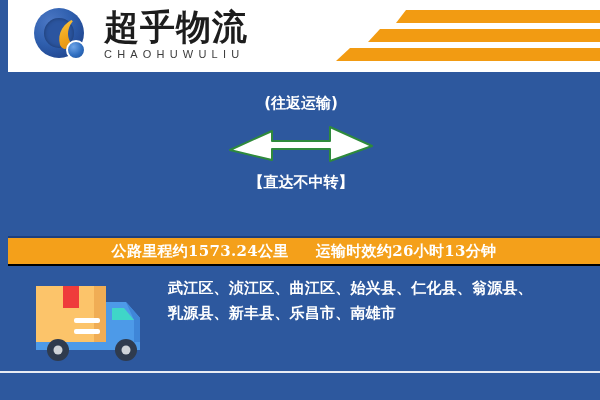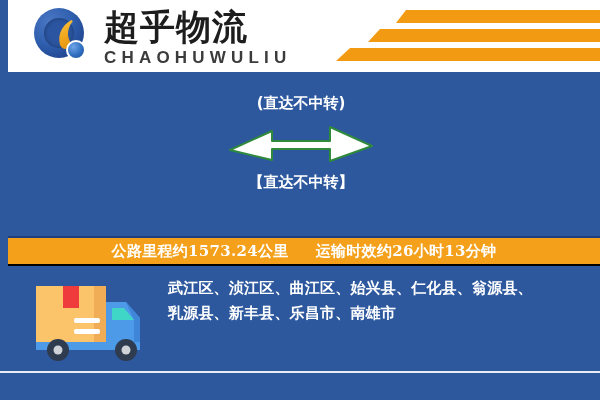--- a/index.html
+++ b/index.html
@@ -89,22 +89,22 @@
     font-size: 35px;
     font-weight: bold;
     line-height: 38px;
     color: #1d1d1d;
     letter-spacing: 1px;
     white-space: nowrap;
   }
   .brand-en {
     margin-top: 2px;
     font-family: "Liberation Sans", sans-serif;
-    font-size: 17px;
-    font-weight: bold;
+    font-size: 11px;
+    font-weight: normal;
     color: #3b3b3b;
     letter-spacing: 5.2px;
     white-space: nowrap;
   }
 
   .stripes {
     position: absolute;
     right: 0;
     top: 8px;
     width: 300px;
@@ -246,21 +246,21 @@
     <div class="stripes">
       <div class="stripe stripe-1"></div>
       <div class="stripe stripe-2"></div>
       <div class="stripe stripe-3"></div>
     </div>
   </div>
 
   <div class="route">
 
     <div class="arrow-block">
-      <div class="arrow-note arrow-note-top">(直达不中转)</div>
+      <div class="arrow-note arrow-note-top">(往返运输)</div>
 
       <svg class="arrow-svg" width="146" height="46" viewBox="0 0 146 46">
         <polygon points="2,31 44,12 44,22 102,22 102,8 144,27 102,42 102,30 44,30 44,41" fill="#ffffff" stroke="#2f8a3c" stroke-width="2" stroke-linejoin="round"></polygon>
       </svg>
 
       <div class="arrow-note arrow-note-bottom">【直达不中转】</div>
     </div>
 
   </div>
 

